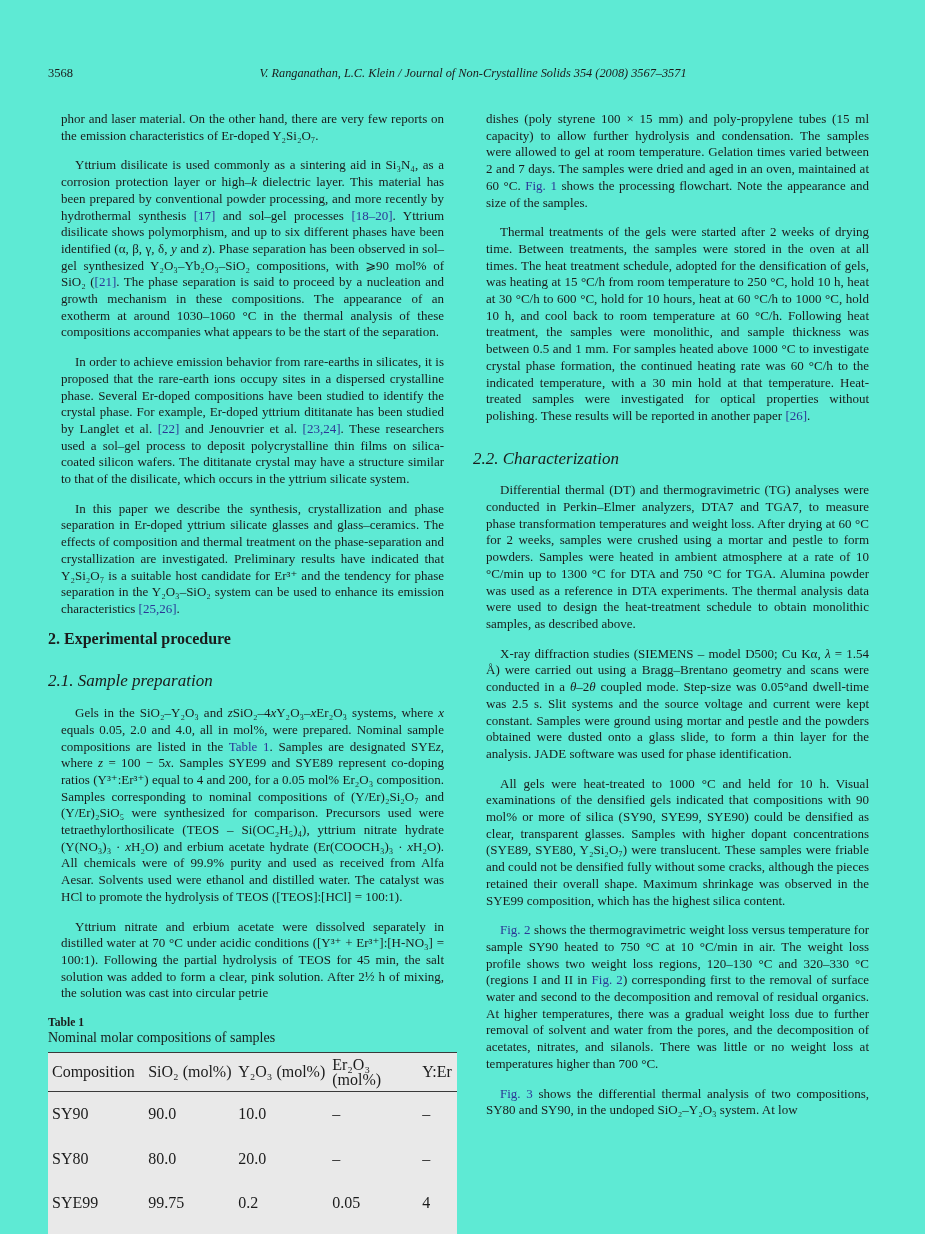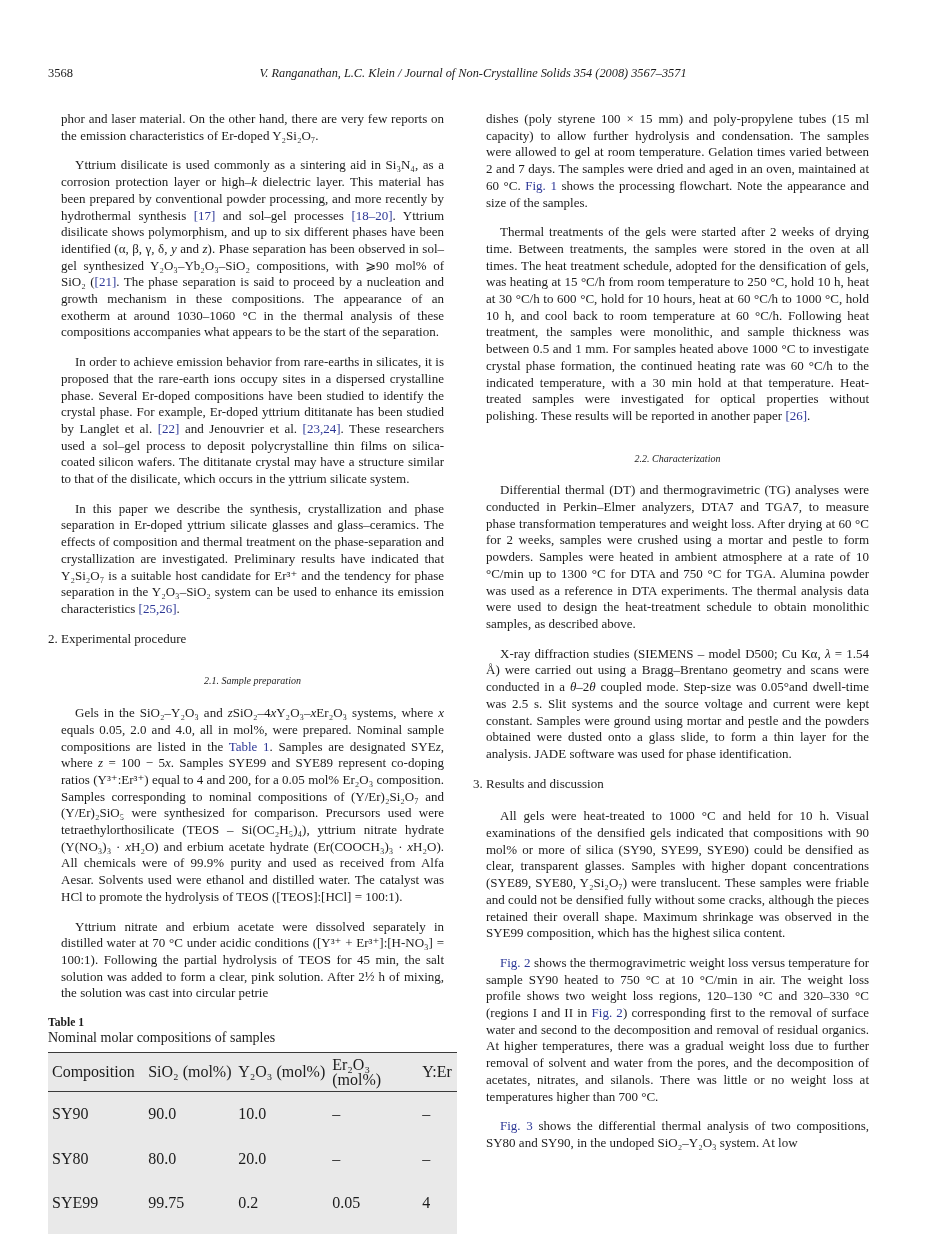--- a/index.html
+++ b/index.html
@@ -1,37 +1,37 @@
 <!DOCTYPE html>
 <html lang="en" style="--ref: #2c3796; --text: #1b1b1b; --tablebg: #e9e9e9;"><head>
 <meta charset="utf-8">
 <style>
   html,body{margin:0;padding:0;background:#9a9a9a;}
   .page{
-    position:relative;width:925px;height:1234px;background:#ffffff;
+    position:relative;width:925px;height:1234px;background:#5eead4;
     font-family:"Liberation Serif","DejaVu Serif",serif;
     color:var(--text,#1b1b1b);overflow:hidden;margin:0 auto;
   }
   .pagenum{position:absolute;top:66px;left:48px;font-size:12.5px;}
   .runhead{position:absolute;top:66px;left:0;right:0;text-align:center;
     font-style:italic;font-size:12.3px;padding-left:21px;}
   .col{
     position:absolute;top:98px;width:409px;
     font-size:13px;line-height:16.7px;text-align:justify;
     hyphens:auto;-webkit-hyphens:auto;
   }
   .col-left{left:48px;}
   .col-right{left:473px;}
   .col p{margin:13px;text-indent:14px;}
   .col p.noindent{text-indent:0;}
   .sec-heading{
-    font-size:13px;font-weight:normal;margin:8px 0 16px;text-align:left;
+    font-size:16px;font-weight:bold;margin:8px 0 16px;text-align:left;
   }
   .subsec-heading{
-    font-size:10px;font-style:italic;font-weight:normal;margin:26px 0 15px;text-align:center;
+    font-size:17px;font-style:italic;font-weight:normal;margin:26px 0 15px;text-align:left;
   }
   .ref{color:var(--ref,#2c3796);}
   .tablebox{margin-top:14px;text-align:left;}
   .tlabel{font-weight:bold;font-size:11.6px;line-height:14px;}
   .tcaption{font-size:14px;line-height:14px;margin:1px 0 7px;}
   table.datatable{
     width:100%;border-collapse:collapse;background:var(--tablebg,#e9e9e9);
     font-size:16px;line-height:14.5px;
     border-top:1px solid #3a3a3a;border-bottom:1px solid #6d28d9;
   }
@@ -122,20 +122,19 @@
 
   <div class="col col-right">
     <p class="noindent">dishes (poly styrene 100 × 15 mm) and poly-propylene tubes (15 ml capacity) to allow further hydrolysis and condensation. The samples were allowed to gel at room temperature. Gelation times varied between 2 and 7 days. The samples were dried and aged in an oven, maintained at 60 °C. <span class="ref">Fig. 1</span> shows the processing flowchart. Note the appearance and size of the samples.</p>
     <p>Thermal treatments of the gels were started after 2 weeks of drying time. Between treatments, the samples were stored in the oven at all times. The heat treatment schedule, adopted for the densification of gels, was heating at 15 °C/h from room temperature to 250 °C, hold 10 h, heat at 30 °C/h to 600 °C, hold for 10 hours, heat at 60 °C/h to 1000 °C, hold 10 h, and cool back to room temperature at 60 °C/h. Following heat treatment, the samples were monolithic, and sample thickness was between 0.5 and 1 mm. For samples heated above 1000 °C to investigate crystal phase formation, the continued heating rate was 60 °C/h to the indicated temperature, with a 30 min hold at that temperature. Heat-treated samples were investigated for optical properties without polishing. These results will be reported in another paper <span class="ref">[26]</span>.</p>
 
     <div class="subsec-heading">2.2. Characterization</div>
 
     <p>Differential thermal (DT) and thermogravimetric (TG) analyses were conducted in Perkin–Elmer analyzers, DTA7 and TGA7, to measure phase transformation temperatures and weight loss. After drying at 60 °C for 2 weeks, samples were crushed using a mortar and pestle to form powders. Samples were heated in ambient atmosphere at a rate of 10 °C/min up to 1300 °C for DTA and 750 °C for TGA. Alumina powder was used as a reference in DTA experiments. The thermal analysis data were used to design the heat-treatment schedule to obtain monolithic samples, as described above.</p>
     <p>X-ray diffraction studies (SIEMENS – model D500; Cu Kα, <i>λ</i> = 1.54 Å) were carried out using a Bragg–Brentano geometry and scans were conducted in a <i>θ</i>–2<i>θ</i> coupled mode. Step-size was 0.05°and dwell-time was 2.5 s. Slit systems and the source voltage and current were kept constant. Samples were ground using mortar and pestle and the powders obtained were dusted onto a glass slide, to form a thin layer for the analysis. JADE software was used for phase identification.</p>
 
-    <div class="sec-heading">3. Results and discussion</div>
 
     <p>All gels were heat-treated to 1000 °C and held for 10 h. Visual examinations of the densified gels indicated that compositions with 90 mol% or more of silica (SY90, SYE99, SYE90) could be densified as clear, transparent glasses. Samples with higher dopant concentrations (SYE89, SYE80, Y₂Si₂O₇) were translucent. These samples were friable and could not be densified fully without some cracks, although the pieces retained their overall shape. Maximum shrinkage was observed in the SYE99 composition, which has the highest silica content.</p>
     <p><span class="ref">Fig. 2</span> shows the thermogravimetric weight loss versus temperature for sample SY90 heated to 750 °C at 10 °C/min in air. The weight loss profile shows two weight loss regions, 120–130 °C and 320–330 °C (regions I and II in <span class="ref">Fig. 2</span>) corresponding first to the removal of surface water and second to the decomposition and removal of residual organics. At higher temperatures, there was a gradual weight loss due to further removal of solvent and water from the pores, and the decomposition of acetates, nitrates, and silanols. There was little or no weight loss at temperatures higher than 700 °C.</p>
     <p><span class="ref">Fig. 3</span> shows the differential thermal analysis of two compositions, SY80 and SY90, in the undoped SiO₂–Y₂O₃ system. At low</p>
   </div>
 
 </div>
 
 </body></html>

